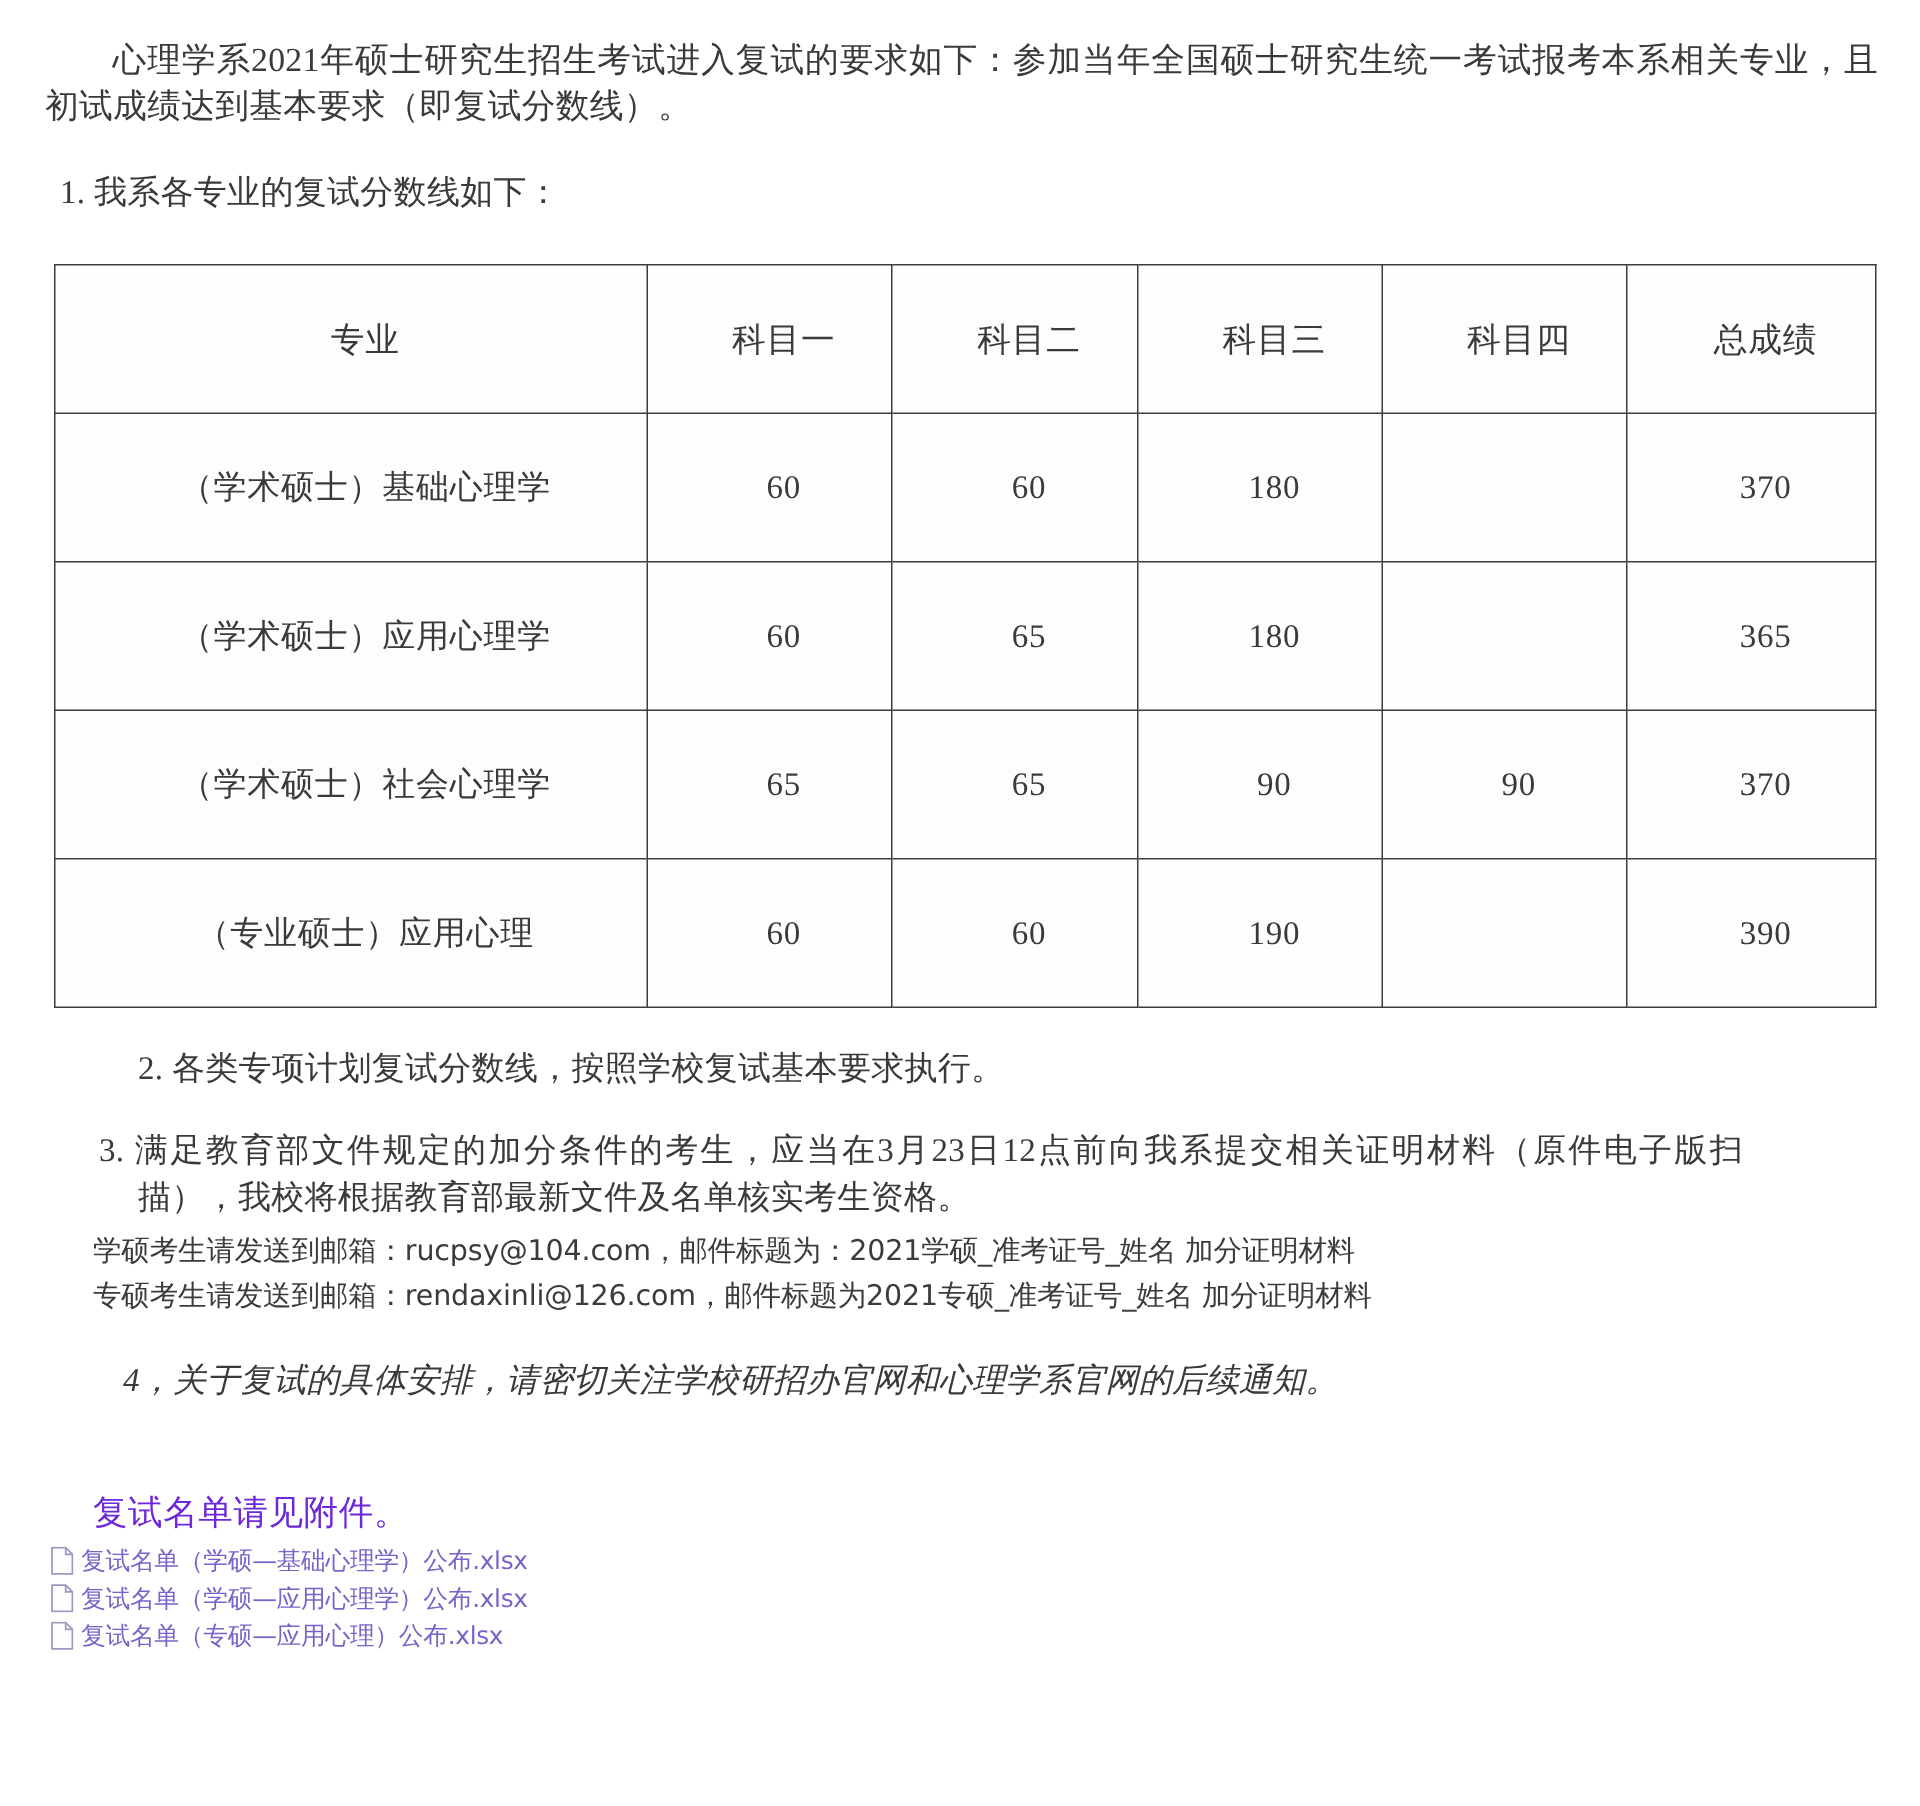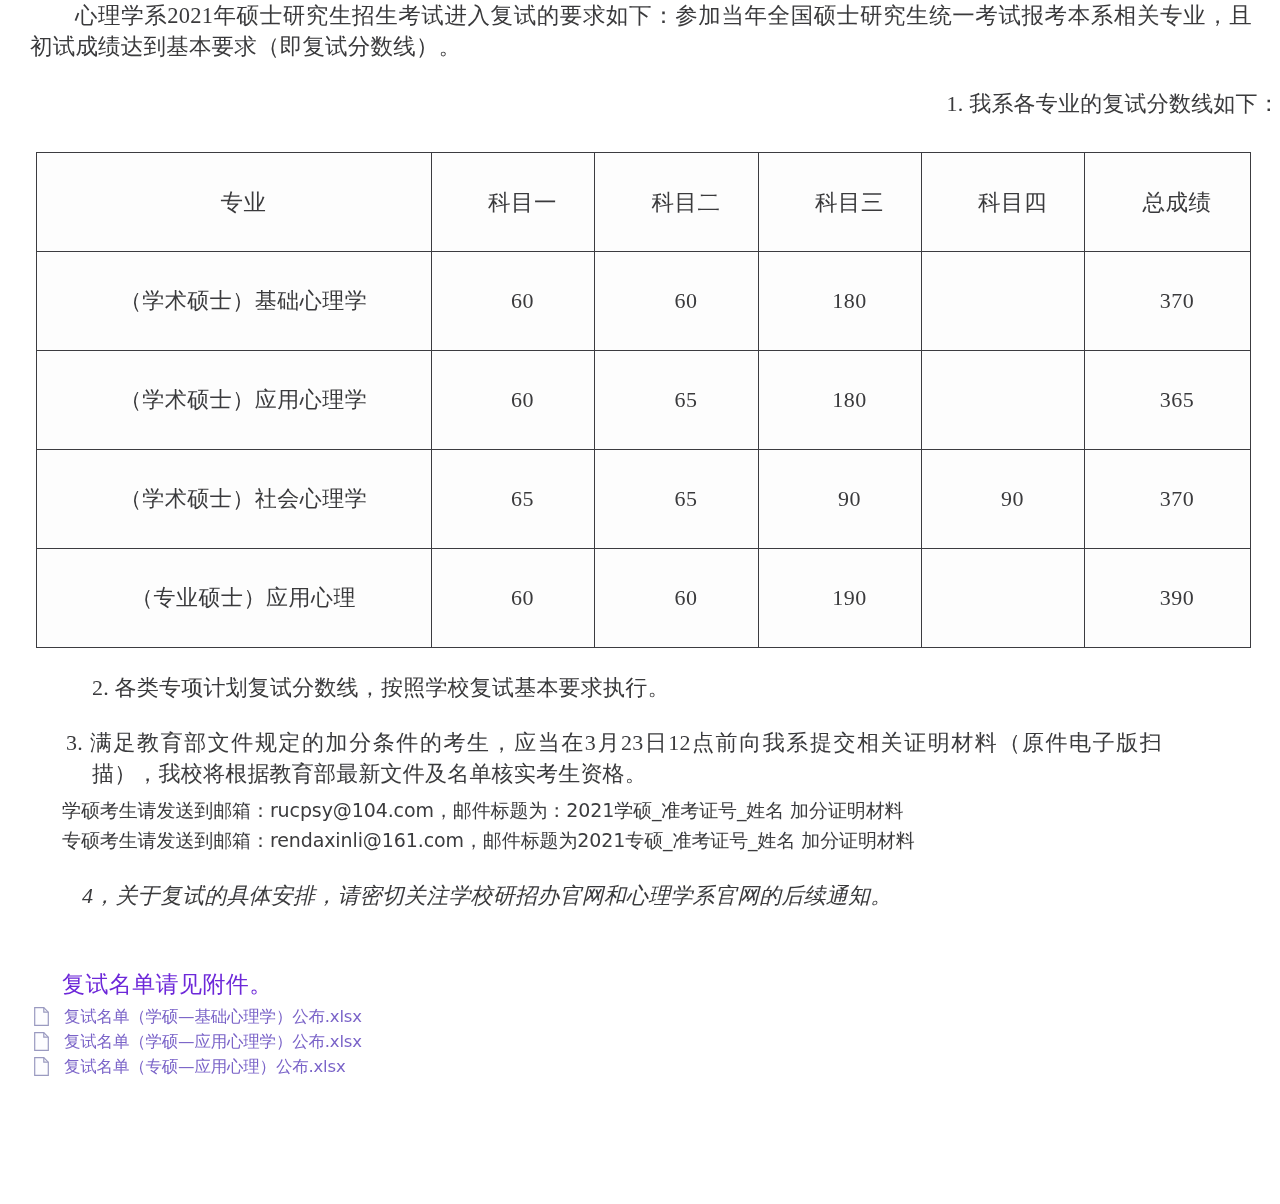--- a/index.html
+++ b/index.html
@@ -23,37 +23,36 @@
     padding: 0;
     position: relative;
   }
 
   
   .intro {
     font-size: 22.5px;
     line-height: 31px;
     color: #3a3a3c;
     margin: 0;
-    padding: 0 28px 0 30px;
+    padding: 24px 28px 0 30px;
     text-align: justify;
     text-indent: 2em;
     letter-spacing: 0.2px;
   }
 
   
   .item {
     font-size: 22px;
     line-height: 31px;
     color: #3a3a3c;
     margin: 0;
     letter-spacing: 0.2px;
   }
   .item-1 {
     padding: 26px 0 0 40px;
-    text-align: right;
   }
   .item-2 {
     padding: 24px 0 0 92px;
   }
   .item-3 {
     padding: 24px 118px 0 92px;
     text-align: justify;
     text-indent: -26px;
   }
   .item-4 {
@@ -125,21 +124,21 @@
     padding: 58px 0 0 62px;
     letter-spacing: 0.4px;
   }
   .attach-list {
     padding: 4px 0 0 34px;
   }
   .attach-row {
     display: flex;
     align-items: center;
     height: 25px;
-    gap: 15px;
+    gap: 5px;
     text-align: right;
   }
   .file-icon {
     width: 15px;
     height: 19px;
     flex: 0 0 auto;
     display: block;
   }
   .attach-name {
     font-family: "DejaVu Sans", "Liberation Sans", sans-serif;
@@ -216,21 +215,21 @@
       </tbody>
     </table>
   </div>
 
   <p class="item item-2">2. 各类专项计划复试分数线，按照学校复试基本要求执行。</p>
 
   <p class="item item-3">3. 满足教育部文件规定的加分条件的考生，应当在3月23日12点前向我系提交相关证明材料（原件电子版扫描），我校将根据教育部最新文件及名单核实考生资格。</p>
 
   <div class="email-lines">
     <div class="email-line">学硕考生请发送到邮箱：rucpsy@104.com，邮件标题为：2021学硕_准考证号_姓名 加分证明材料</div>
-    <div class="email-line">专硕考生请发送到邮箱：rendaxinli@161.com，邮件标题为2021专硕_准考证号_姓名 加分证明材料</div>
+    <div class="email-line">专硕考生请发送到邮箱：rendaxinli@126.com，邮件标题为2021专硕_准考证号_姓名 加分证明材料</div>
   </div>
 
   <p class="item item-4">4，关于复试的具体安排，请密切关注学校研招办官网和心理学系官网的后续通知。</p>
 
   <div class="attach-head">复试名单请见附件。</div>
 
   <div class="attach-list">
     <div class="attach-row">
       <svg class="file-icon" viewBox="0 0 15 19">
         <path d="M0.7 0.7 H9.8 L14.3 5.2 V18.3 H0.7 Z" fill="#fdfdff" stroke="#9a9ac0" stroke-width="1.2"></path>

